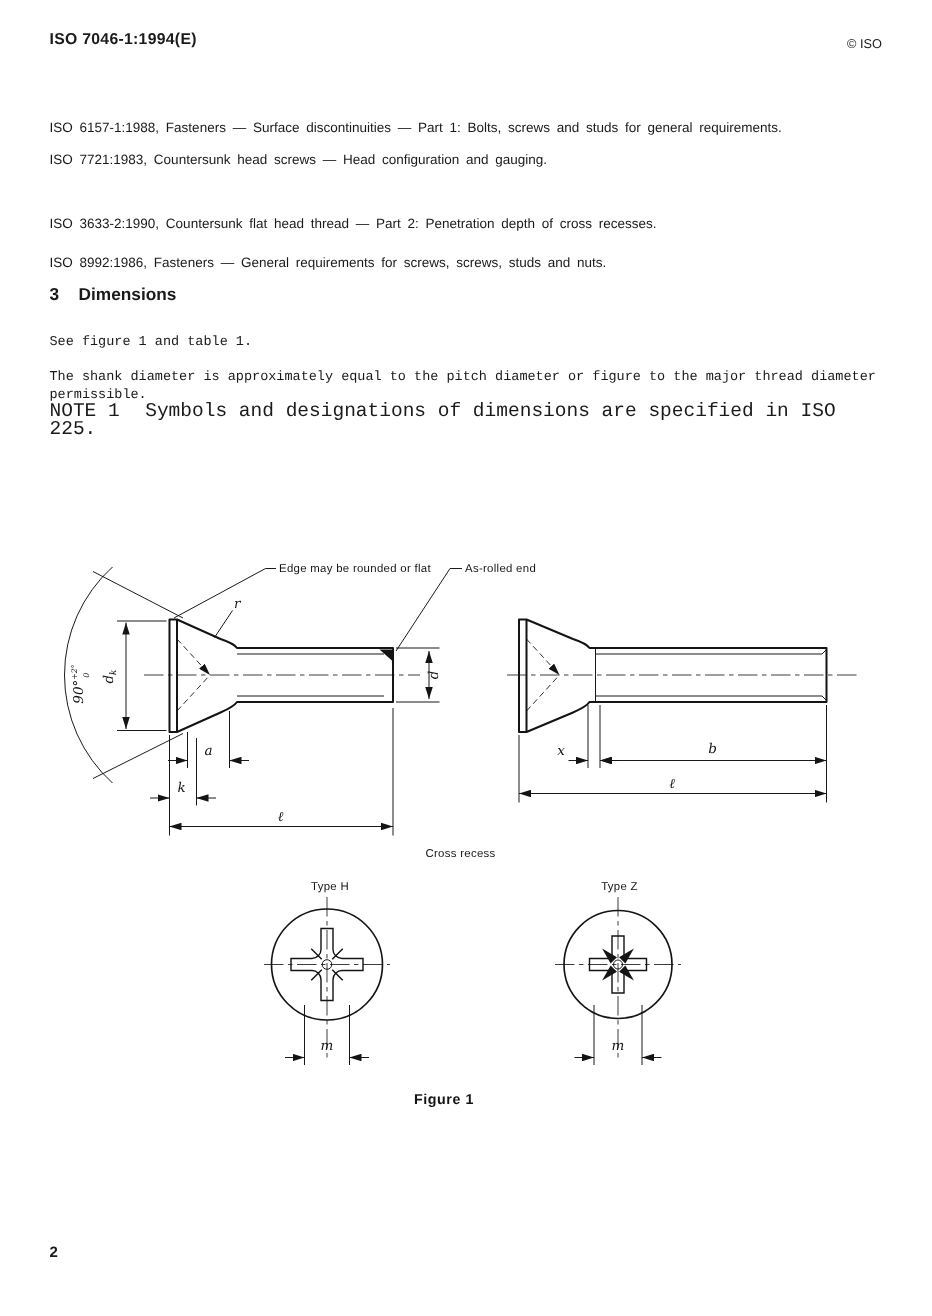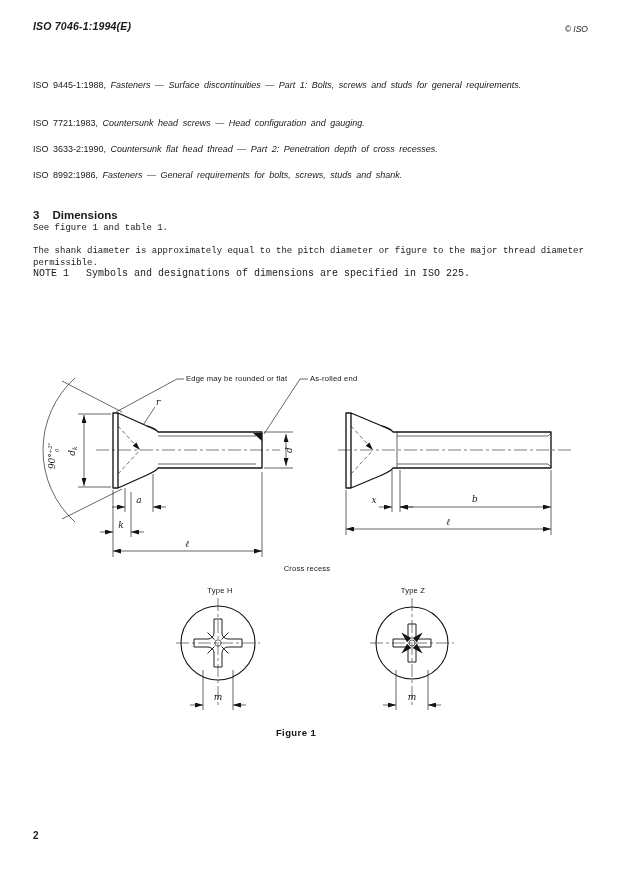--- a/index.html
+++ b/index.html
@@ -3,27 +3,27 @@
 <meta charset="utf-8">
 <style>
   html,body{margin:0;padding:0;}
   body{
     width:621px;height:877px;position:relative;
     background:#ffffff;color:#1a1a1a;
     font-family:"Liberation Sans",sans-serif;
     overflow:hidden;
   }
   .abs{position:absolute;}
-  .hdr-left{left:33px;top:20px;font-size:10.5px;font-weight:bold;letter-spacing:.2px;font-style:italic;}
-  .hdr-right{right:33px;top:24px;font-size:8.5px;font-style:italic;}
+  .hdr-left{left:33px;top:20px;font-size:10.5px;font-weight:bold;letter-spacing:.2px;}
+  .hdr-right{right:33px;top:24px;font-size:8.5px;}
   .ref{left:33px;width:554px;font-size:9px;line-height:12.6px;word-spacing:2px;}
   .ref .code{font-style:normal;}
-  .ref .title{font-style:italic;}
+  .ref .title{}
   .just{text-align:justify;}
-  .heading{left:33px;top:209px;font-size:11.5px;font-weight:bold;}
+  .heading{left:33px;top:191px;font-size:11.5px;font-weight:bold;}
   .heading .num{margin-right:13px;}
   .body-p{left:33px;width:554px;font-size:9px;line-height:12px;font-family:Liberation Mono, monospace;}
   .note .lbl-n{margin-right:17px;}
   .pageno{left:33px;top:830px;font-size:10px;font-weight:bold;}
   svg{position:absolute;left:0;top:352px;}
   .ol{stroke:#141414;stroke-width:1.35;fill:none;stroke-linejoin:round;stroke-linecap:round;}
   .ol2{stroke:#141414;stroke-width:1.1;fill:none;}
   .tl{stroke:#141414;stroke-width:.65;fill:none;}
   .t1{stroke:#141414;stroke-width:.95;fill:none;}
   .cl{stroke:#141414;stroke-width:.55;fill:none;stroke-dasharray:13 3 3 3;}
@@ -34,43 +34,43 @@
   .lbl{font:7.6px "Liberation Sans",sans-serif;letter-spacing:.2px;}
   .cap{font:bold 9.5px "Liberation Sans",sans-serif;letter-spacing:.4px;}
 </style>
 </head>
 <body>
 
 <div class="abs hdr-left">ISO 7046-1:1994(E)</div>
 <div class="abs hdr-right">© ISO</div>
 
 <div class="abs ref just" style="top:79px">
-  <span class="code">ISO 9445-1:1988,</span>
+  <span class="code">ISO 6157-1:1988,</span>
   <span class="title">Fasteners — Surface discontinuities — Part 1: Bolts, screws and studs for general requirements.</span>
 </div>
-<div class="abs ref" style="top:117px">
+<div class="abs ref" style="top:100px">
   <span class="code">ISO 7721:1983,</span>
   <span class="title">Countersunk head screws — Head configuration and gauging.</span>
 </div>
 <div class="abs ref" style="top:143px">
   <span class="code">ISO 3633-2:1990,</span>
   <span class="title">Countersunk flat head thread — Part 2: Penetration depth of cross recesses.</span>
 </div>
 <div class="abs ref" style="top:169px">
   <span class="code">ISO 8992:1986,</span>
-  <span class="title">Fasteners — General requirements for bolts, screws, studs and shank.</span>
+  <span class="title">Fasteners — General requirements for screws, screws, studs and nuts.</span>
 </div>
 
 <div class="abs heading">
   <span class="num">3</span><span>Dimensions</span>
 </div>
 
 <div class="abs body-p" style="top:222px">See figure 1 and table 1.</div>
 <div class="abs body-p" style="top:245px">The shank diameter is approximately equal to the pitch diameter or figure to the major thread diameter permissible.</div>
-<div class="abs body-p note" style="top:268px;font-size:10px">
+<div class="abs body-p note" style="top:268px;font-size:13px">
   <span class="lbl-n">NOTE 1</span><span>Symbols and designations of dimensions are specified in ISO 225.</span>
 </div>
 
 <svg width="621" height="404" viewBox="0 0 621 404">
   <defs>
     <marker id="ar" viewBox="0 0 8 5" refX="8" refY="2.5" markerWidth="8" markerHeight="5" markerUnits="userSpaceOnUse" orient="auto-start-reverse">
       <path d="M0,0 L8,2.5 L0,5 Z" fill="#141414"></path>
     </marker>
   </defs>
 

